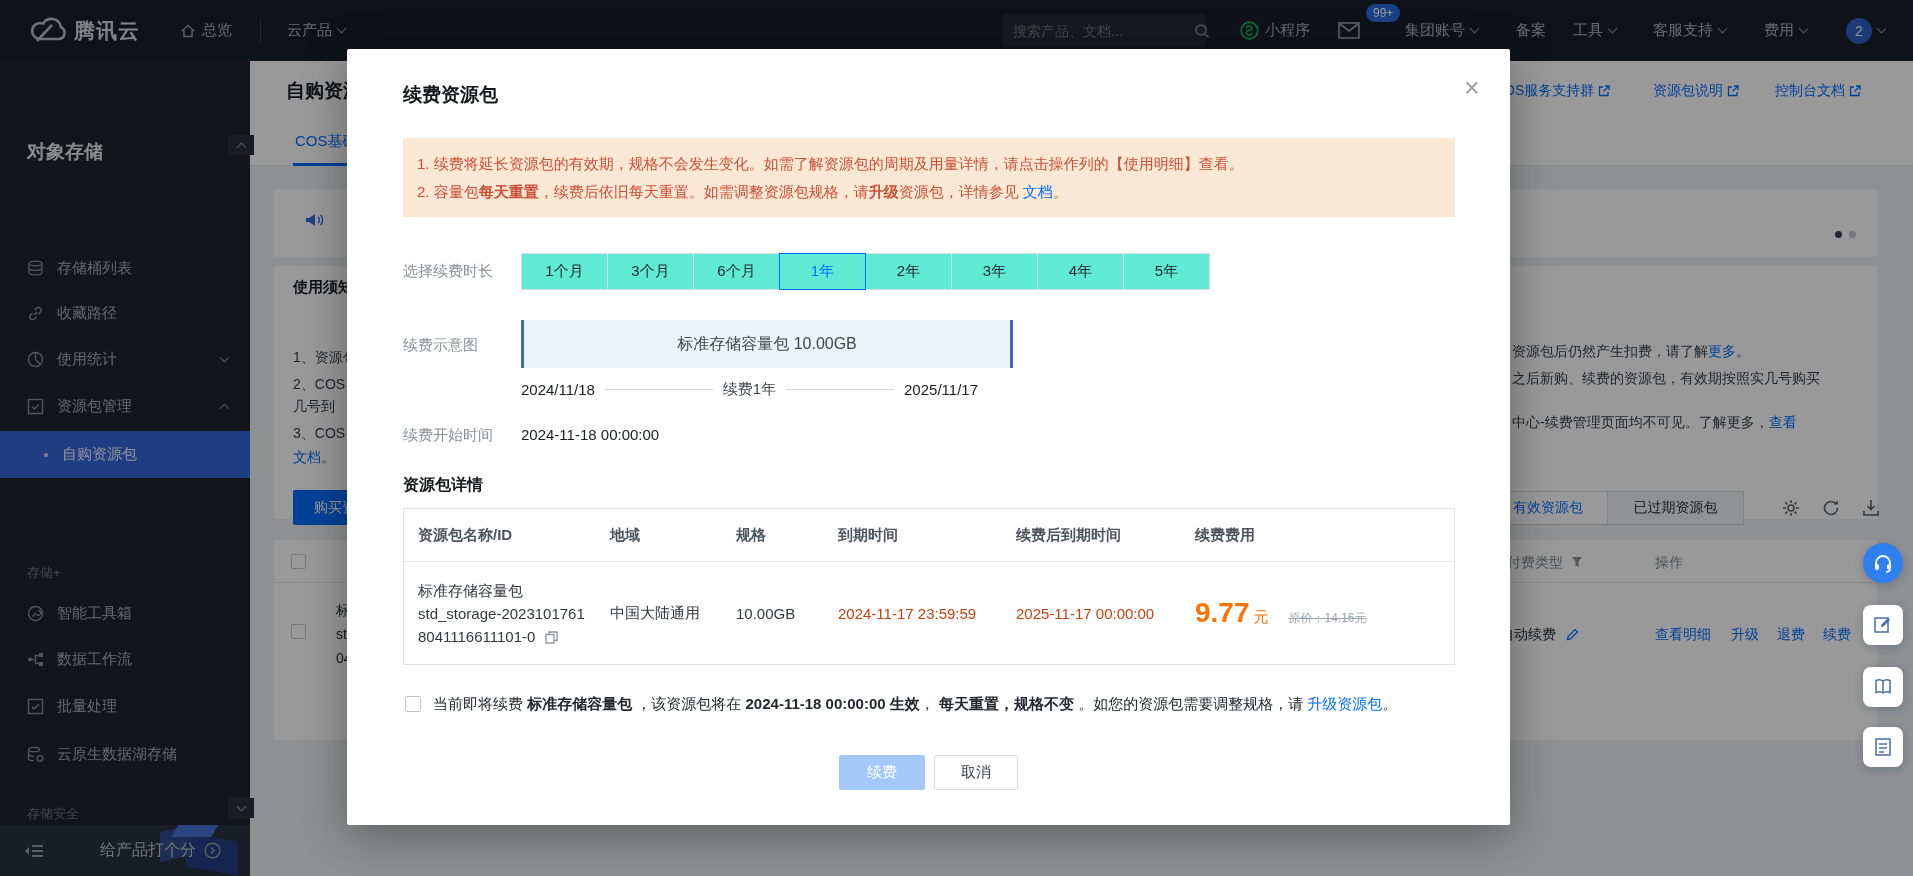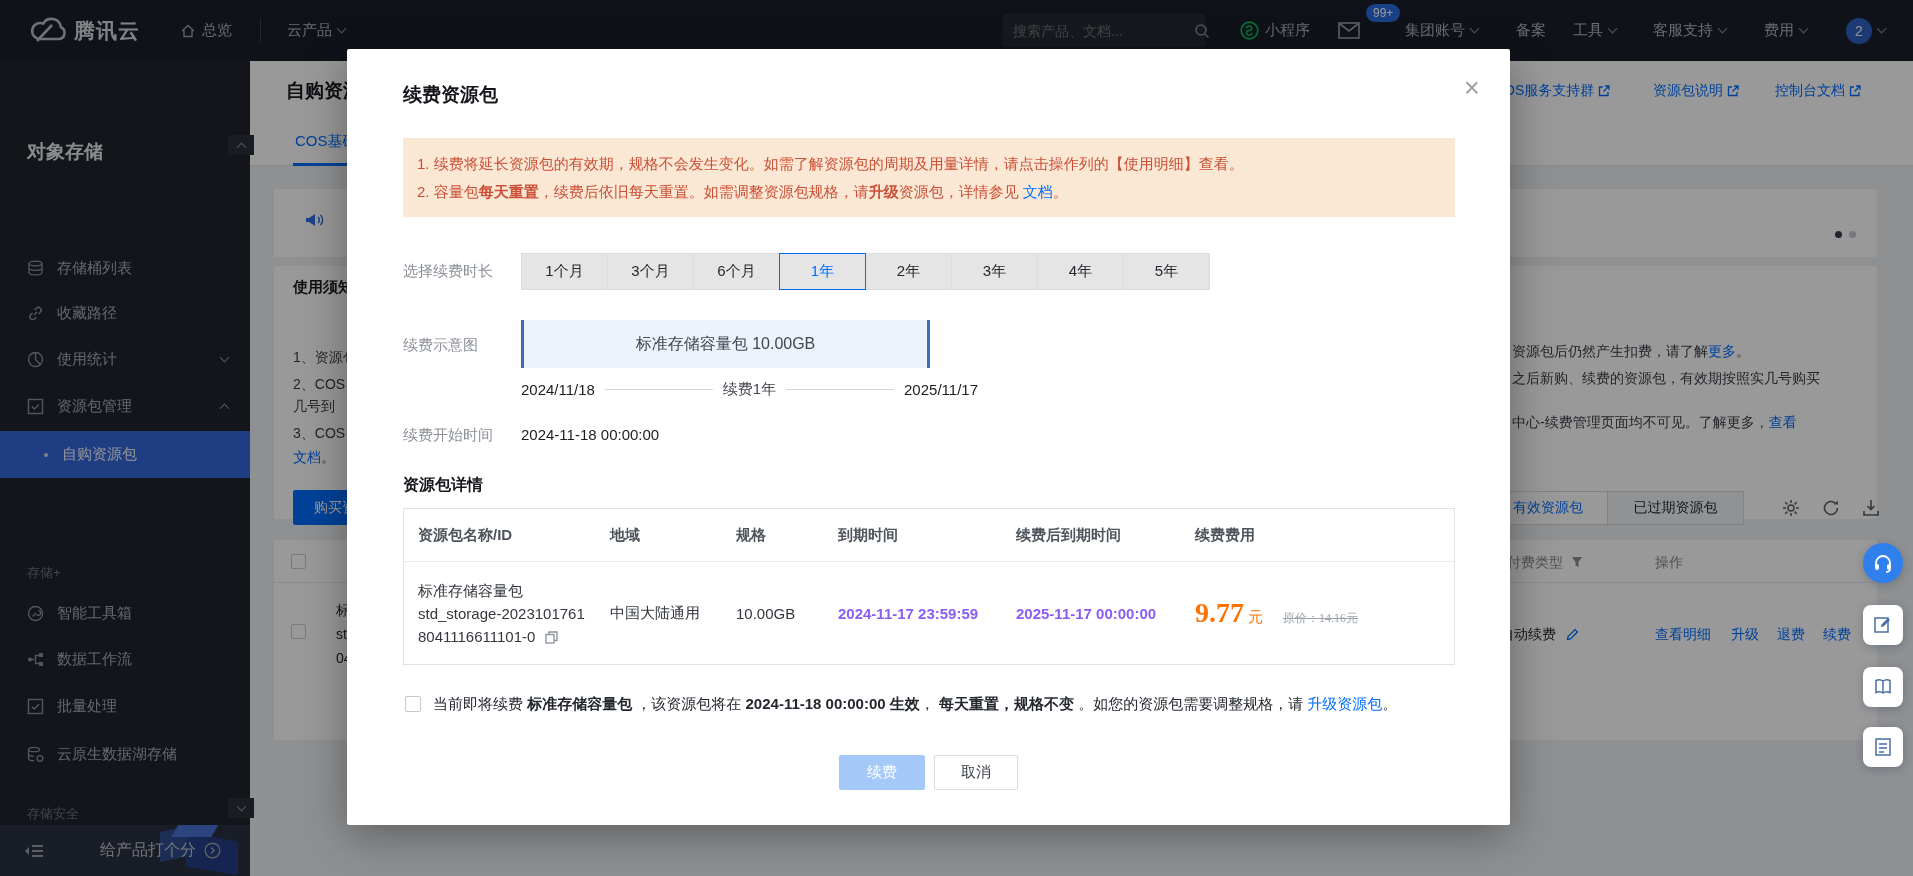--- a/index.html
+++ b/index.html
@@ -69,40 +69,40 @@
   #modal { position:absolute; left:347px; top:49px; width:1163px; height:776px; background:#fff; z-index:50;
     border-radius:2px; box-shadow:0 10px 45px rgba(0,0,0,0.35); }
   #modal-title { position:absolute; left:56px; top:33px; font-size:19px; font-weight:bold; color:#15171b; }
   #modal-close { position:absolute; left:1108px; top:22px; width:34px; height:34px; font-size:27px; color:#9a9ea6;
     display:flex; align-items:center; justify-content:center; cursor:pointer; }
   #notice { position:absolute; left:56px; top:89px; width:1052px; height:79px; background:#fbe8d4;
     padding:12px 14px 0 14px; font-size:15px; color:#cb4f36; line-height:28px; }
   #notice b { font-weight:bold; }
   .form-label { position:absolute; left:56px; font-size:15px; color:#8b9097; }
   .seg { position:absolute; left:174px; top:204px; display:flex; }
-  .seg .opt { width:87px; height:37px; border:1px solid #d9dce1; margin-left:-1px; background:#e5e5e5;
+  .seg .opt { width:87px; height:37px; border:1px solid #d9dce1; margin-left:-1px; background:#5eead4;
     display:flex; align-items:center; justify-content:center; font-size:15px; color:#24282e; cursor:pointer; }
   .seg .opt:first-child { margin-left:0; }
   .seg .opt.active { border:1px solid #006eff; color:#006eff; position:relative; z-index:2; }
-  #diagram { position:absolute; left:174px; top:271px; width:409px; height:48px; background:#ecf3fc;
+  #diagram { position:absolute; left:174px; top:271px; width:492px; height:48px; background:#ecf3fc;
     border-left:3px solid #3f6db5; border-right:3px solid #3f6db5; display:flex; align-items:center;
     justify-content:center; font-size:16px; color:#42464d; }
   #timeline { position:absolute; left:174px; top:331px; width:457px; display:flex; align-items:center; gap:10px;
     font-size:15px; color:#1b1d21; }
   #timeline .tl-line { flex:1; height:1px; background:#d3d7dc; }
   #timeline .tl-mid { color:#42464d; }
   #start-time-value { position:absolute; left:174px; top:377px; font-size:15px; color:#1b1d21; }
   #details-title { position:absolute; left:56px; top:426px; font-size:16px; font-weight:bold; color:#15171b; }
   #mtable { position:absolute; left:56px; top:459px; width:1052px; height:157px; border:1px solid #dfe3e8; }
   .mrow { display:grid; grid-template-columns:192px 126px 102px 178px 179px 1fr; padding-left:14px; align-items:center; }
   #mtable .mhead { height:53px; border-bottom:1px solid #e7eaee; font-size:15px; color:#4e545b; font-weight:bold; }
   #mtable .mbody { height:102px; font-size:15px; color:#33373d; }
   .name-cell div { line-height:23px; }
-  .bold-cell { font-weight:bold; color:#8b5cf6; }
-  .fee-cell { display:flex; align-items:baseline; gap:4px;font-family:Liberation Serif, serif; }
+  .bold-cell { font-weight:normal; color:#c2410c; }
+  .fee-cell { display:flex; align-items:baseline; gap:4px; }
   .fee-amount { font-size:28px; color:#ff7200; font-weight:bold; }
   .fee-unit { font-size:15px; color:#ff7200; }
   .fee-orig { font-size:12px; color:#9da3ab; text-decoration:line-through; margin-left:16px; }
   #confirm-row { position:absolute; left:58px; top:646px; display:flex; align-items:flex-start; gap:12px;
     font-size:15px; color:#24282e; }
   #confirm-row .cb { width:16px; height:16px; border:1px solid #c3c7cd; border-radius:2px; background:#fff;
     margin-top:1px; flex:none; cursor:pointer; }
   #confirm-row b { font-weight:bold; }
   .mbtn { position:absolute; top:706px; height:35px; font-size:15px; border-radius:2px;
     display:flex; align-items:center; justify-content:center; cursor:pointer; }

